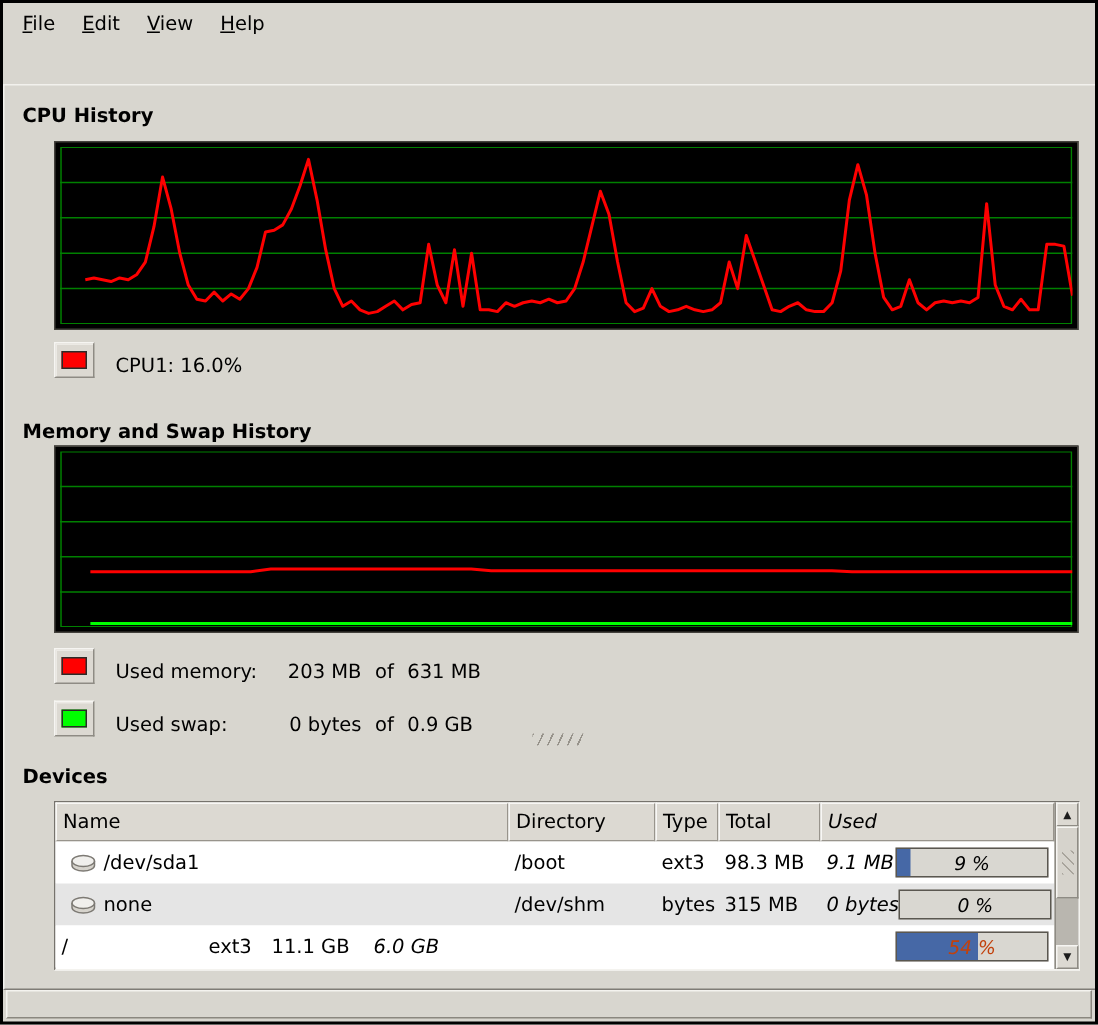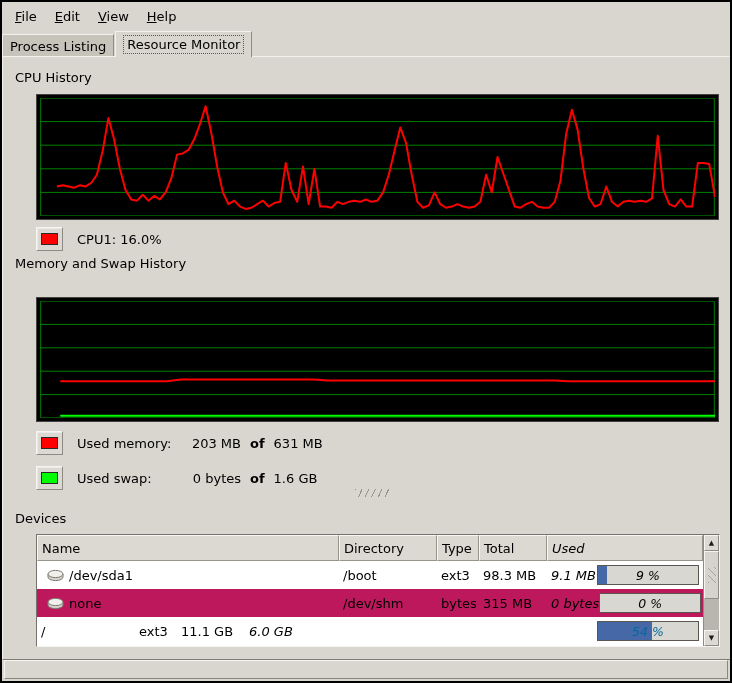--- a/index.html
+++ b/index.html
@@ -18,46 +18,46 @@
   .tab{height:23px;display:flex;align-items:center;padding:0 7px;
        background:#c6c3bb;border:1px solid #8e8b84;border-bottom:none;
        border-top-color:#f2f1ed;border-left-color:#f2f1ed;margin-right:1px;cursor:default;}
   .tab.active{height:26px;background:#d8d6cf;position:relative;z-index:2;}
   .tab.active .tab-label{border:1px dotted #5a574f;padding:1px 3px;}
   .tab-label{white-space:nowrap;}
   
   .page{position:absolute;left:0;top:54px;width:732px;height:604px;background:#d8d6cf;
         border-top:1px solid #f2f1ed;border-left:1px solid #f2f1ed;
         border-right:1px solid #7f7c76;border-bottom:1px solid #7f7c76;}
-  .section-title{position:absolute;left:12px;font-weight:normal;}
+  .section-title{position:absolute;left:12px;font-weight:bold;}
   
   .graph{position:absolute;left:33px;width:683px;background:#000;border:1px solid #44423d;}
   .graph svg{position:absolute;left:3px;top:3px;right:3px;bottom:3px;width:675px;height:calc(100% - 6px);}
   
-  .legend-row{position:absolute;left:33px;display:flex;align-items:center;height:26px;}
+  .legend-row{position:absolute;left:33px;display:flex;align-items:flex-end;height:26px;}
   .swatch-btn{width:27px;height:24px;background:#dcd9d2;border:1px solid #8e8b84;
       border-top-color:#f6f5f2;border-left-color:#f6f5f2;display:flex;align-items:center;justify-content:center;
       box-shadow:inset 1px 1px 0 #eceae5;cursor:default;}
   .swatch{width:17px;height:12px;border:1px solid #2c2b28;}
   .legend-label{margin-left:14px;}
   .legend-val{width:60px;text-align:right;margin-left:4px;}
-  .legend-of{margin:0 9px;font-weight:bold;}
+  .legend-of{margin:0 9px;}
   
   .grip{position:absolute;left:352px;width:34px;height:8px;
         background:repeating-linear-gradient(115deg,#97938b 0 1px,transparent 1px 6px);}
   
   .table-frame{position:absolute;left:33px;width:684px;background:#fff;
         border:1px solid #76736d;border-bottom-color:#f4f3ef;border-right-color:#f4f3ef;}
   .thead{display:flex;height:26px;}
   .th{background:#dcd9d2;border:1px solid #98948c;border-top-color:#f8f7f5;border-left-color:#f8f7f5;
       display:flex;align-items:center;padding-left:4px;cursor:default;overflow:hidden;white-space:nowrap;}
   .col-name{width:302px;} .col-dir{width:98px;} .col-type{width:42px;} .col-total{width:68px;} .col-used{flex:1;font-style:italic;}
   .tbody{position:relative;}
   .row{display:flex;height:28px;align-items:center;background:#fff;}
-  .row.alt{background:#be185d;justify-content:center;}
+  .row.alt{background:#e5e5e5;justify-content:center;}
   .cell{padding-left:4px;white-space:nowrap;overflow:hidden;display:flex;align-items:center;height:100%;}
   .cell-name .disk{margin:0 5px 0 6px;flex:none;}
   .used-cell{display:flex;align-items:center;justify-content:space-between;padding-right:4px;}
   .pbar{position:relative;width:102px;height:20px;border:1px solid #5a5750;background:#d9d7d1;flex:none;}
   .pbar .fill{position:absolute;left:0;top:0;bottom:0;background:#4668a6;}
   .pbar .plabel{position:absolute;inset:0;display:flex;align-items:center;justify-content:center;font-size:12.5px;}
   
   .vscroll{position:absolute;top:0;right:0;bottom:0;width:16px;background:#b9b6af;border-left:1px solid #8e8b84;}
   .sb-btn{position:absolute;left:0;width:15px;height:16px;background:#dcd9d2;
       border:1px solid #8e8b84;border-top-color:#f6f5f2;border-left-color:#f6f5f2;
@@ -76,28 +76,20 @@
 
 <div class="window">
 
   <div class="menubar">
     <div class="menu-item"><span class="mn">F</span><span>ile</span></div>
     <div class="menu-item"><span class="mn">E</span><span>dit</span></div>
     <div class="menu-item"><span class="mn">V</span><span>iew</span></div>
     <div class="menu-item"><span class="mn">H</span><span>elp</span></div>
   </div>
 
-  <div class="tabrow">
-    <div class="tab">
-        <span class="tab-label">Process Listing</span>
-      </div>
-    <div class="tab active">
-        <span class="tab-label">Resource Monitor</span>
-      </div>
-  </div>
 
   <div class="page">
 
     <div class="section-title" style="top:13px;">CPU History</div>
 
     <div class="graph" style="top:37px;height:126px;">
       <svg viewBox="0 0 1000 1000" preserveAspectRatio="none">
           <line x1="0" y1="200" x2="1000" y2="200" stroke="#008000" stroke-width="1" vector-effect="non-scaling-stroke"></line>
           <line x1="0" y1="400" x2="1000" y2="400" stroke="#008000" stroke-width="1" vector-effect="non-scaling-stroke"></line>
           <line x1="0" y1="600" x2="1000" y2="600" stroke="#008000" stroke-width="1" vector-effect="non-scaling-stroke"></line>
@@ -107,21 +99,21 @@
         </svg>
     </div>
 
     <div class="legend-row" style="top:169px;">
       <div class="swatch-btn">
         <div class="swatch" style="background: rgb(255, 0, 0);"></div>
       </div>
       <span class="legend-label">CPU1: 16.0%</span>
     </div>
 
-    <div class="section-title" style="top:199px;text-align:right;">Memory and Swap History</div>
+    <div class="section-title" style="top:224px;text-align:right;">Memory and Swap History</div>
 
     <div class="graph" style="top:240px;height:125px;">
       <svg viewBox="0 0 1000 1000" preserveAspectRatio="none">
           <line x1="0" y1="200" x2="1000" y2="200" stroke="#008000" stroke-width="1" vector-effect="non-scaling-stroke"></line>
           <line x1="0" y1="400" x2="1000" y2="400" stroke="#008000" stroke-width="1" vector-effect="non-scaling-stroke"></line>
           <line x1="0" y1="600" x2="1000" y2="600" stroke="#008000" stroke-width="1" vector-effect="non-scaling-stroke"></line>
           <line x1="0" y1="800" x2="1000" y2="800" stroke="#008000" stroke-width="1" vector-effect="non-scaling-stroke"></line>
           <rect x="1" y="1" width="998" height="998" fill="none" stroke="#008000" stroke-width="1" vector-effect="non-scaling-stroke"></rect>
           <polyline points="30.0,685.0 49.8,685.0 69.6,685.0 89.4,685.0 109.2,685.0 129.0,685.0 148.8,685.0 168.6,685.0 188.4,685.0 208.2,670.0 228.0,670.0 247.8,670.0 267.6,670.0 287.3,670.0 307.1,670.0 326.9,670.0 346.7,670.0 366.5,670.0 386.3,670.0 406.1,670.0 425.9,680.0 445.7,680.0 465.5,680.0 485.3,680.0 505.1,680.0 524.9,680.0 544.7,680.0 564.5,680.0 584.3,680.0 604.1,680.0 623.9,680.0 643.7,680.0 663.5,680.0 683.3,680.0 703.1,680.0 722.9,680.0 742.7,680.0 762.4,680.0 782.2,685.0 802.0,685.0 821.8,685.0 841.6,685.0 861.4,685.0 881.2,685.0 901.0,685.0 920.8,685.0 940.6,685.0 960.4,685.0 980.2,685.0 1000.0,685.0" fill="none" stroke="#ff0000" stroke-width="2" stroke-linejoin="round" vector-effect="non-scaling-stroke"></polyline>
           <polyline points="30.0,980.0 1000.0,980.0" fill="none" stroke="#00ff00" stroke-width="2" stroke-linejoin="round" vector-effect="non-scaling-stroke"></polyline>
@@ -138,21 +130,21 @@
       <span>631 MB</span>
     </div>
 
     <div class="legend-row" style="top:408px;">
       <div class="swatch-btn">
         <div class="swatch" style="background: rgb(0, 255, 0);"></div>
       </div>
       <span class="legend-label" style="width:100px;">Used swap:</span>
       <span class="legend-val">0 bytes</span>
       <span class="legend-of">of</span>
-      <span>1.6 GB</span>
+      <span>0.9 GB</span>
     </div>
 
     <div class="grip" style="top:432px;"></div>
 
     <div class="section-title" style="top:454px;">Devices</div>
 
     <div class="table-frame" style="top:477px;height:113px;">
       <div style="margin-right:16px;">
         <div class="thead">
           <div class="th col-name">Name</div>
@@ -219,21 +211,21 @@
               <div class="cell col-type">
                 <span>ext3</span>
               </div>
               <div class="cell col-total">
                 <span>11.1 GB</span>
               </div>
               <div class="cell col-used used-cell">
                 <span>6.0 GB</span>
                 <div class="pbar">
                   <div class="fill" style="width: 54%; background: rgb(70, 104, 166);"></div>
-                  <span class="plabel" style="color: #0369a1;">54 %</span>
+                  <span class="plabel" style="color: #c2410c;">54 %</span>
                 </div>
               </div>
             </div>
           </div>
       </div>
       <div class="vscroll">
         <div class="sb-btn sb-up">▲</div>
         <div class="sb-thumb">
             <div class="sb-grip"></div>
           </div>

